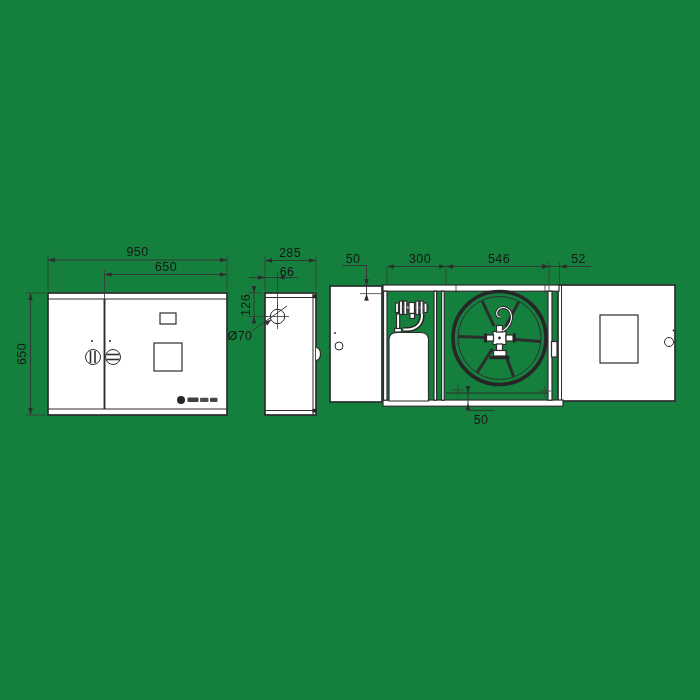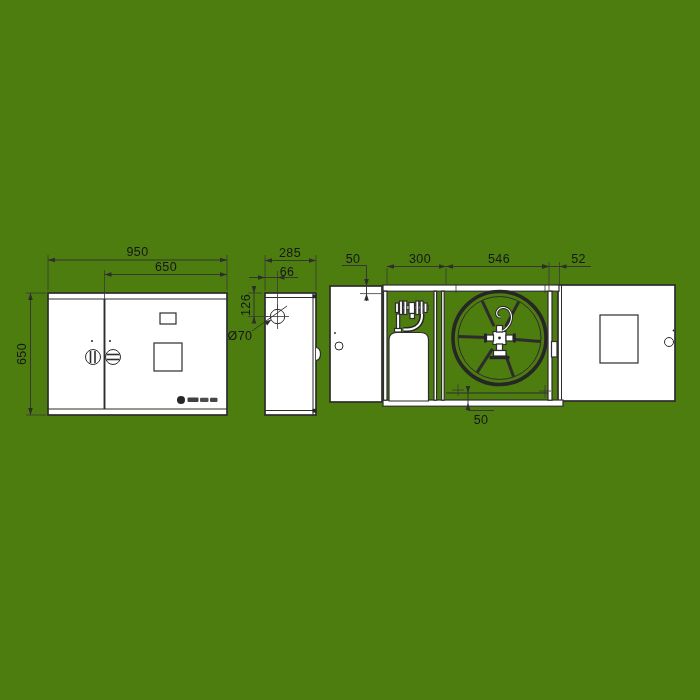--- a/index.html
+++ b/index.html
@@ -1,16 +1,16 @@
 <!DOCTYPE html>
 <html><head>
 <meta charset="utf-8">
 <style>
   html,body{margin:0;padding:0;background:#fff;}
-  .canvas{position:relative;width:700px;height:700px;background:#4d7c0f;overflow:hidden;}
+  .canvas{position:relative;width:700px;height:700px;background:#15803d;overflow:hidden;}
   svg{display:block;}
   svg line{stroke:#2d2d2d;}
   .thin{stroke-width:.8;stroke:#3a3a3a;}
   .dim{stroke-width:.95;stroke:#343434;}
   .outline{fill:#ffffff;stroke:#2d2d2d;stroke-width:1.7;}
   .mid{fill:#ffffff;stroke:#2d2d2d;stroke-width:1.2;}
   .fine{fill:none;stroke:#2d2d2d;stroke-width:1;}
   .dark{fill:#262626;stroke:none;}
   .dimtext{font-family:"Liberation Sans","DejaVu Sans",sans-serif;font-size:12.5px;fill:#161616;letter-spacing:.4px;}
   .anch{text-anchor:middle;}

